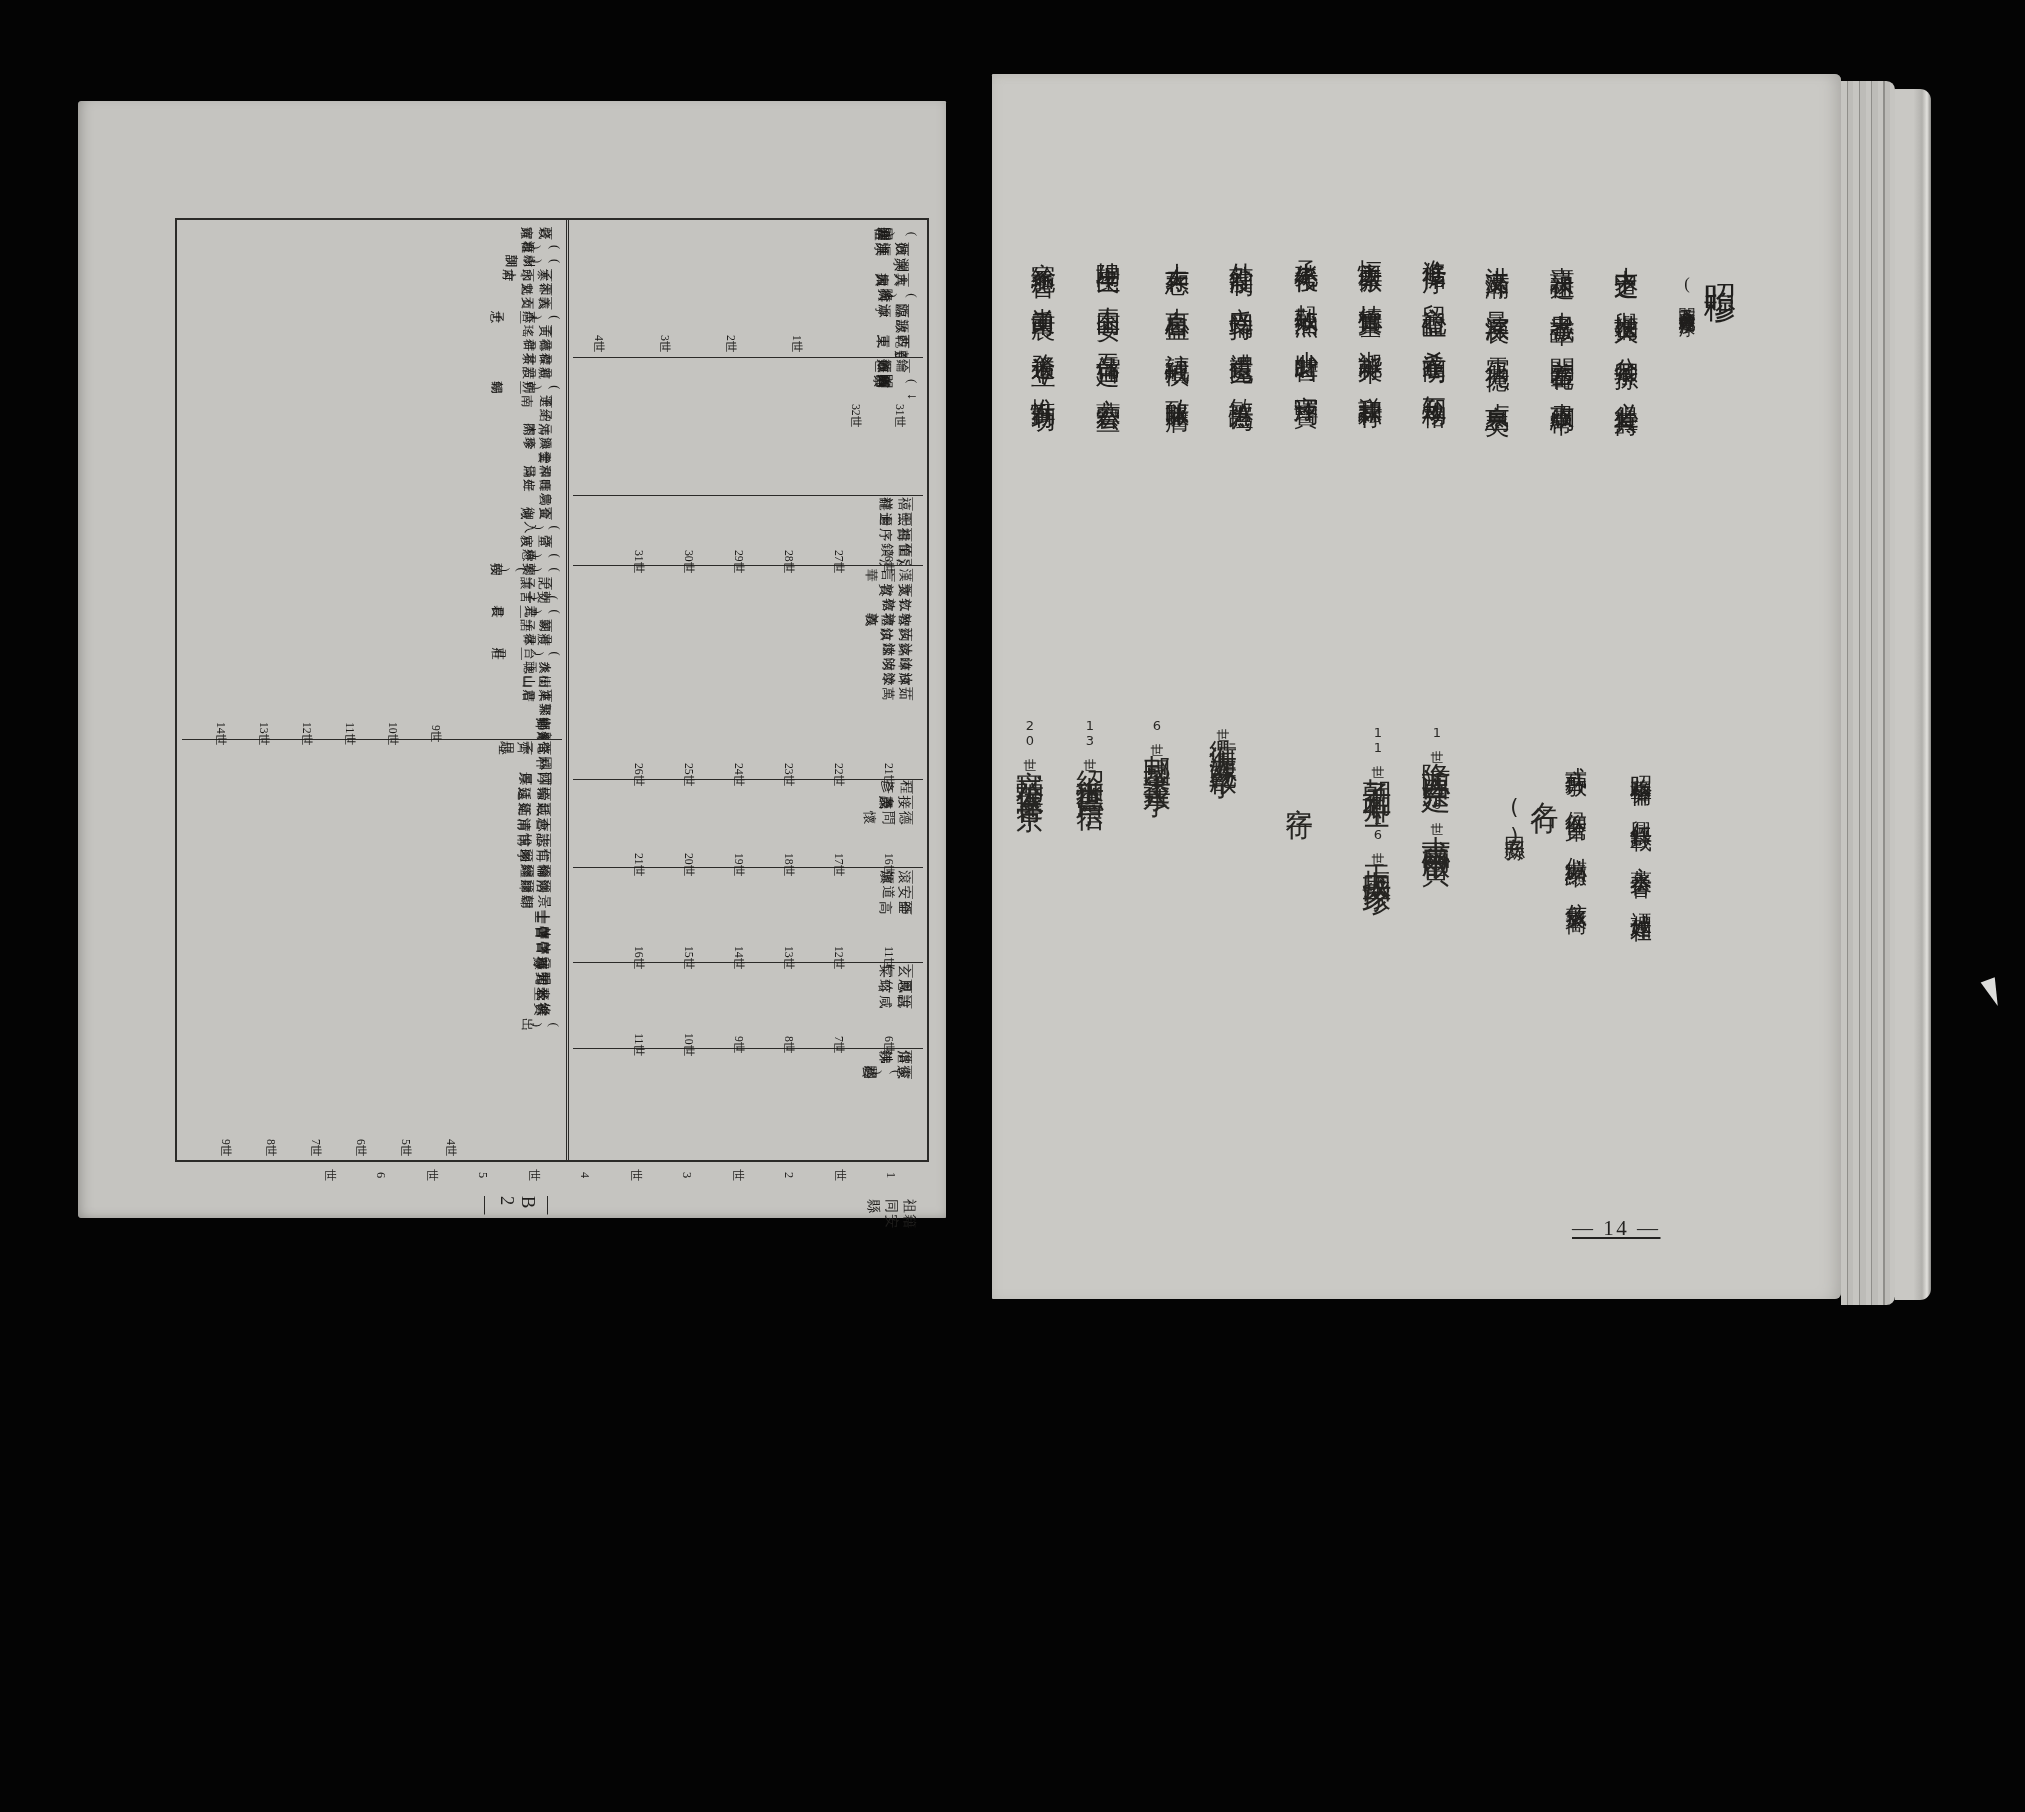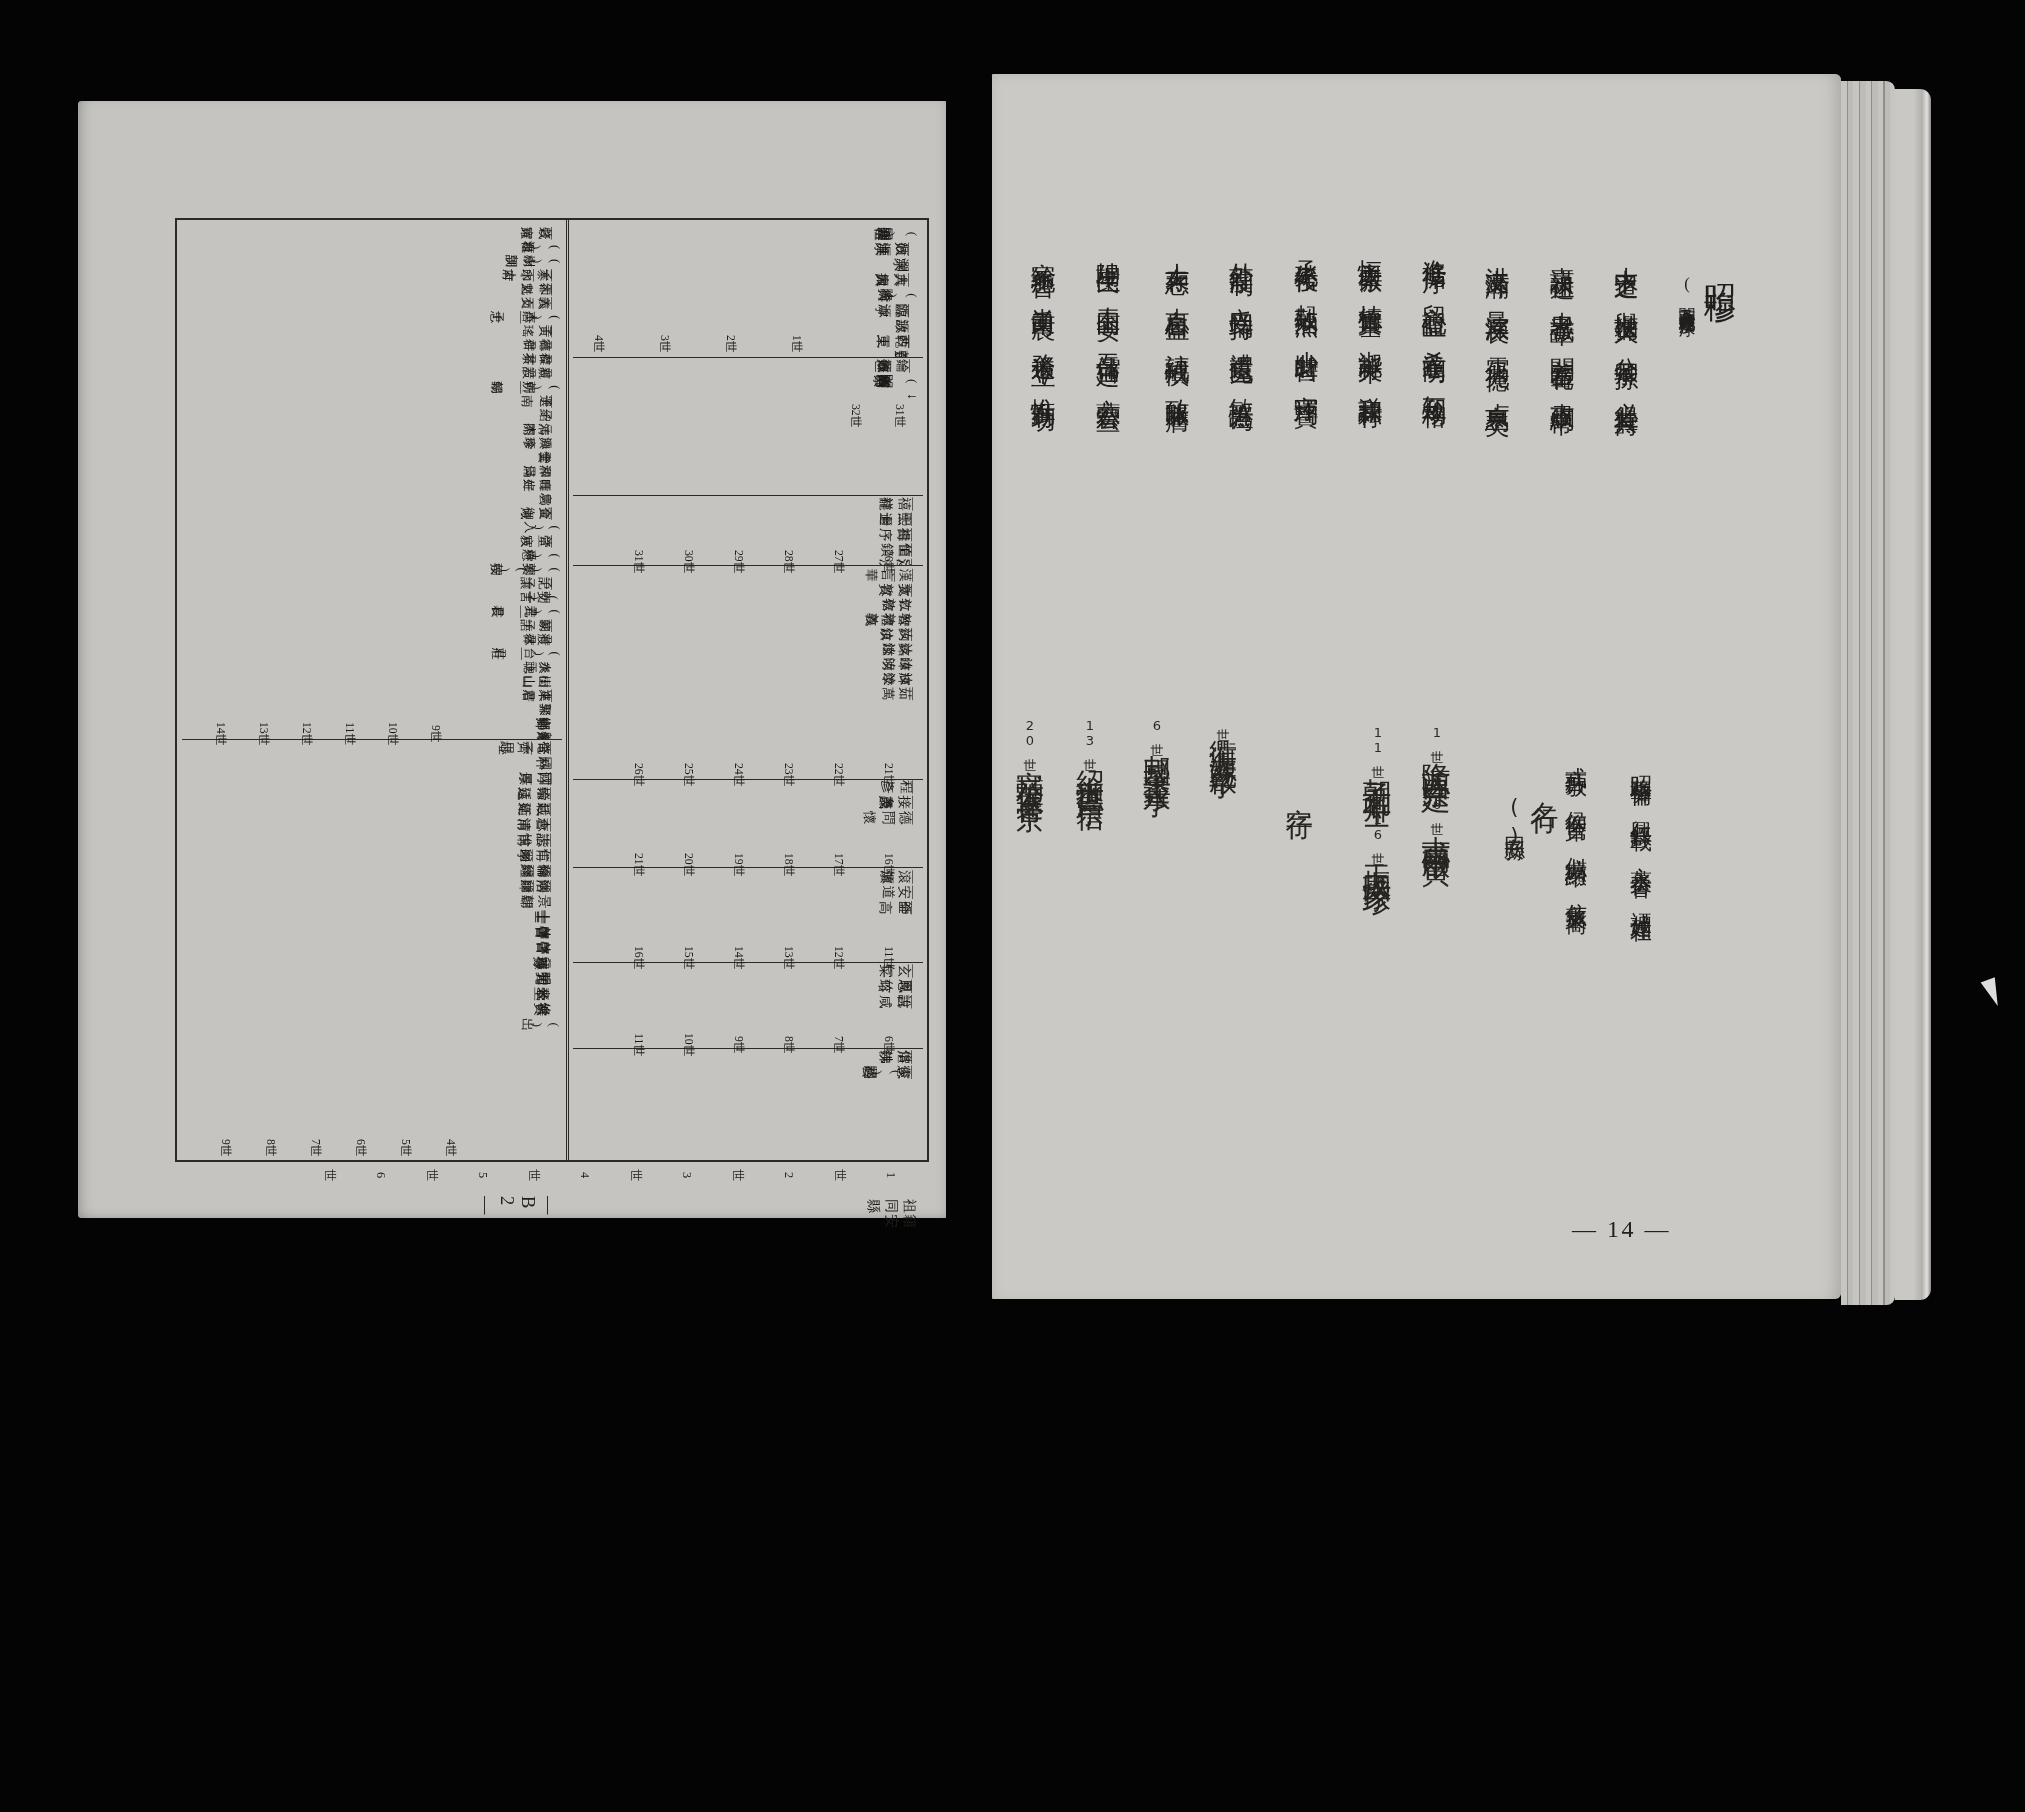--- a/index.html
+++ b/index.html
@@ -22,21 +22,21 @@
          transform:rotate(160deg);opacity:.95;}
   
   .vcol{position:absolute;writing-mode:vertical-rl;text-orientation:upright;color:#201f1d;
         white-space:pre-line;letter-spacing:3.1px;line-height:1.05;}
   .grp{display:inline;}
   .grp + .grp{margin-inline-start:33px;}
   .note-small{font-size:16.6px;letter-spacing:1.2px;margin-inline-start:16px;}
   .hand{font-family:"DejaVu Sans","Liberation Sans",sans-serif;color:#262522;letter-spacing:5.5px;}
   .mark{font-size:13px;letter-spacing:0;color:#2a2926;}
   .seg{margin-inline-start:29px;}
-  .hpage{position:absolute;color:#232220;font-size:24px;letter-spacing:2.5px;}
+  .hpage{position:absolute;color:#232220;font-size:21px;letter-spacing:2.5px;text-decoration:underline;}
   
   #chart-wrap{position:absolute;left:97px;top:117px;width:754px;height:944px;}
   #chart{position:absolute;left:0;top:0;width:944px;height:754px;
          transform:translateX(754px) rotate(90deg);transform-origin:0 0;
          border:2.5px solid #2b2a28;box-sizing:border-box;background:transparent;color:#1b1a18;}
   .row{position:absolute;left:0;width:940px;}
   #row1{top:0;height:358px;border-bottom:3.1px double #2b2a28;}
   #row2{top:361px;height:388px;}
   .panel{position:absolute;top:3.7px;bottom:3.7px;writing-mode:vertical-lr;text-orientation:upright;
          white-space:pre-line;font-size:13.5px;line-height:1.14;letter-spacing:1.2px;overflow:hidden;color:#1b1a18;}

